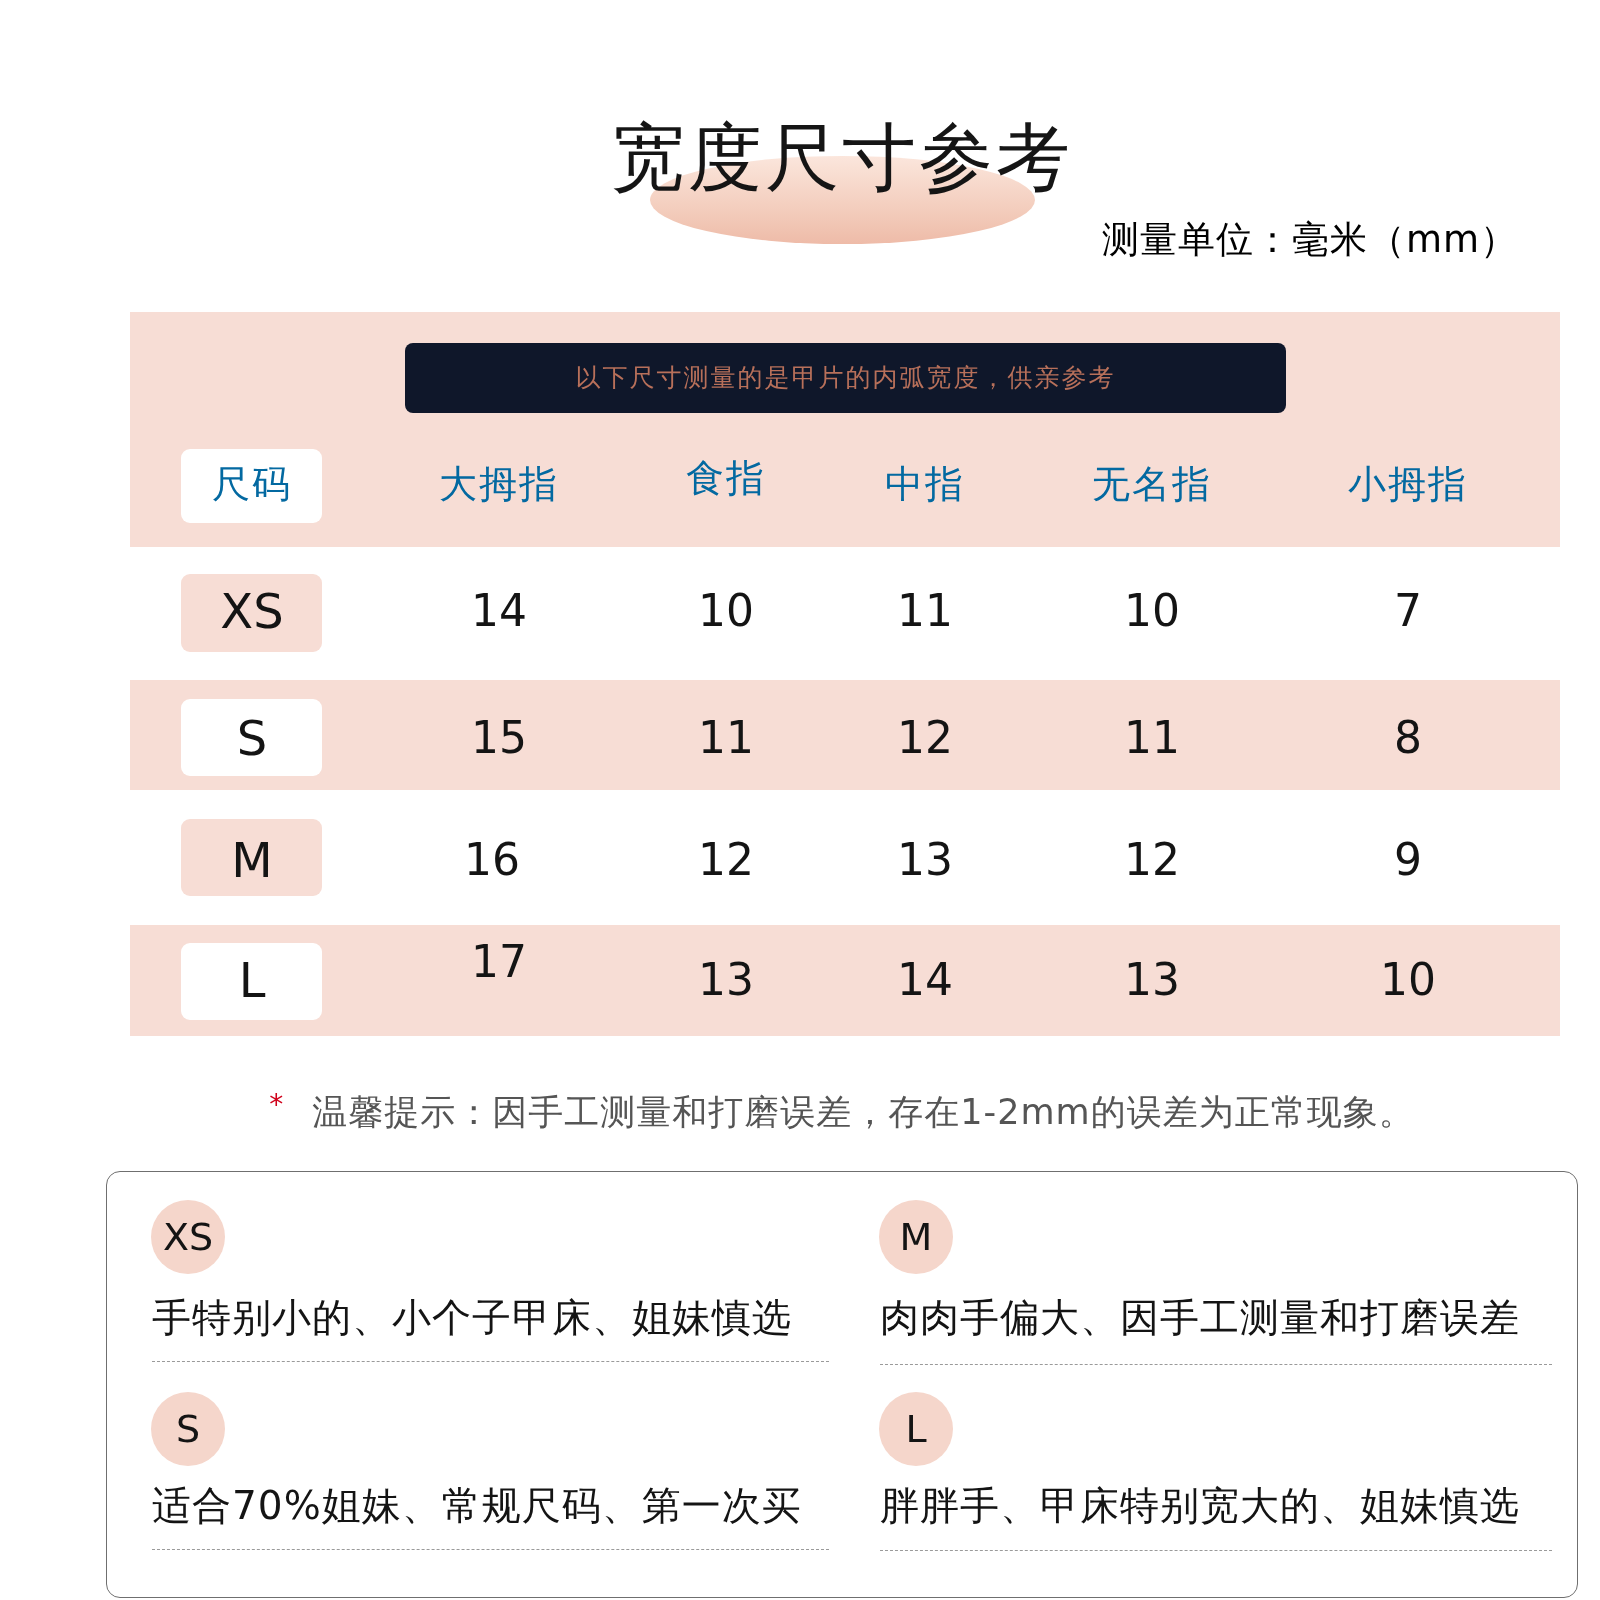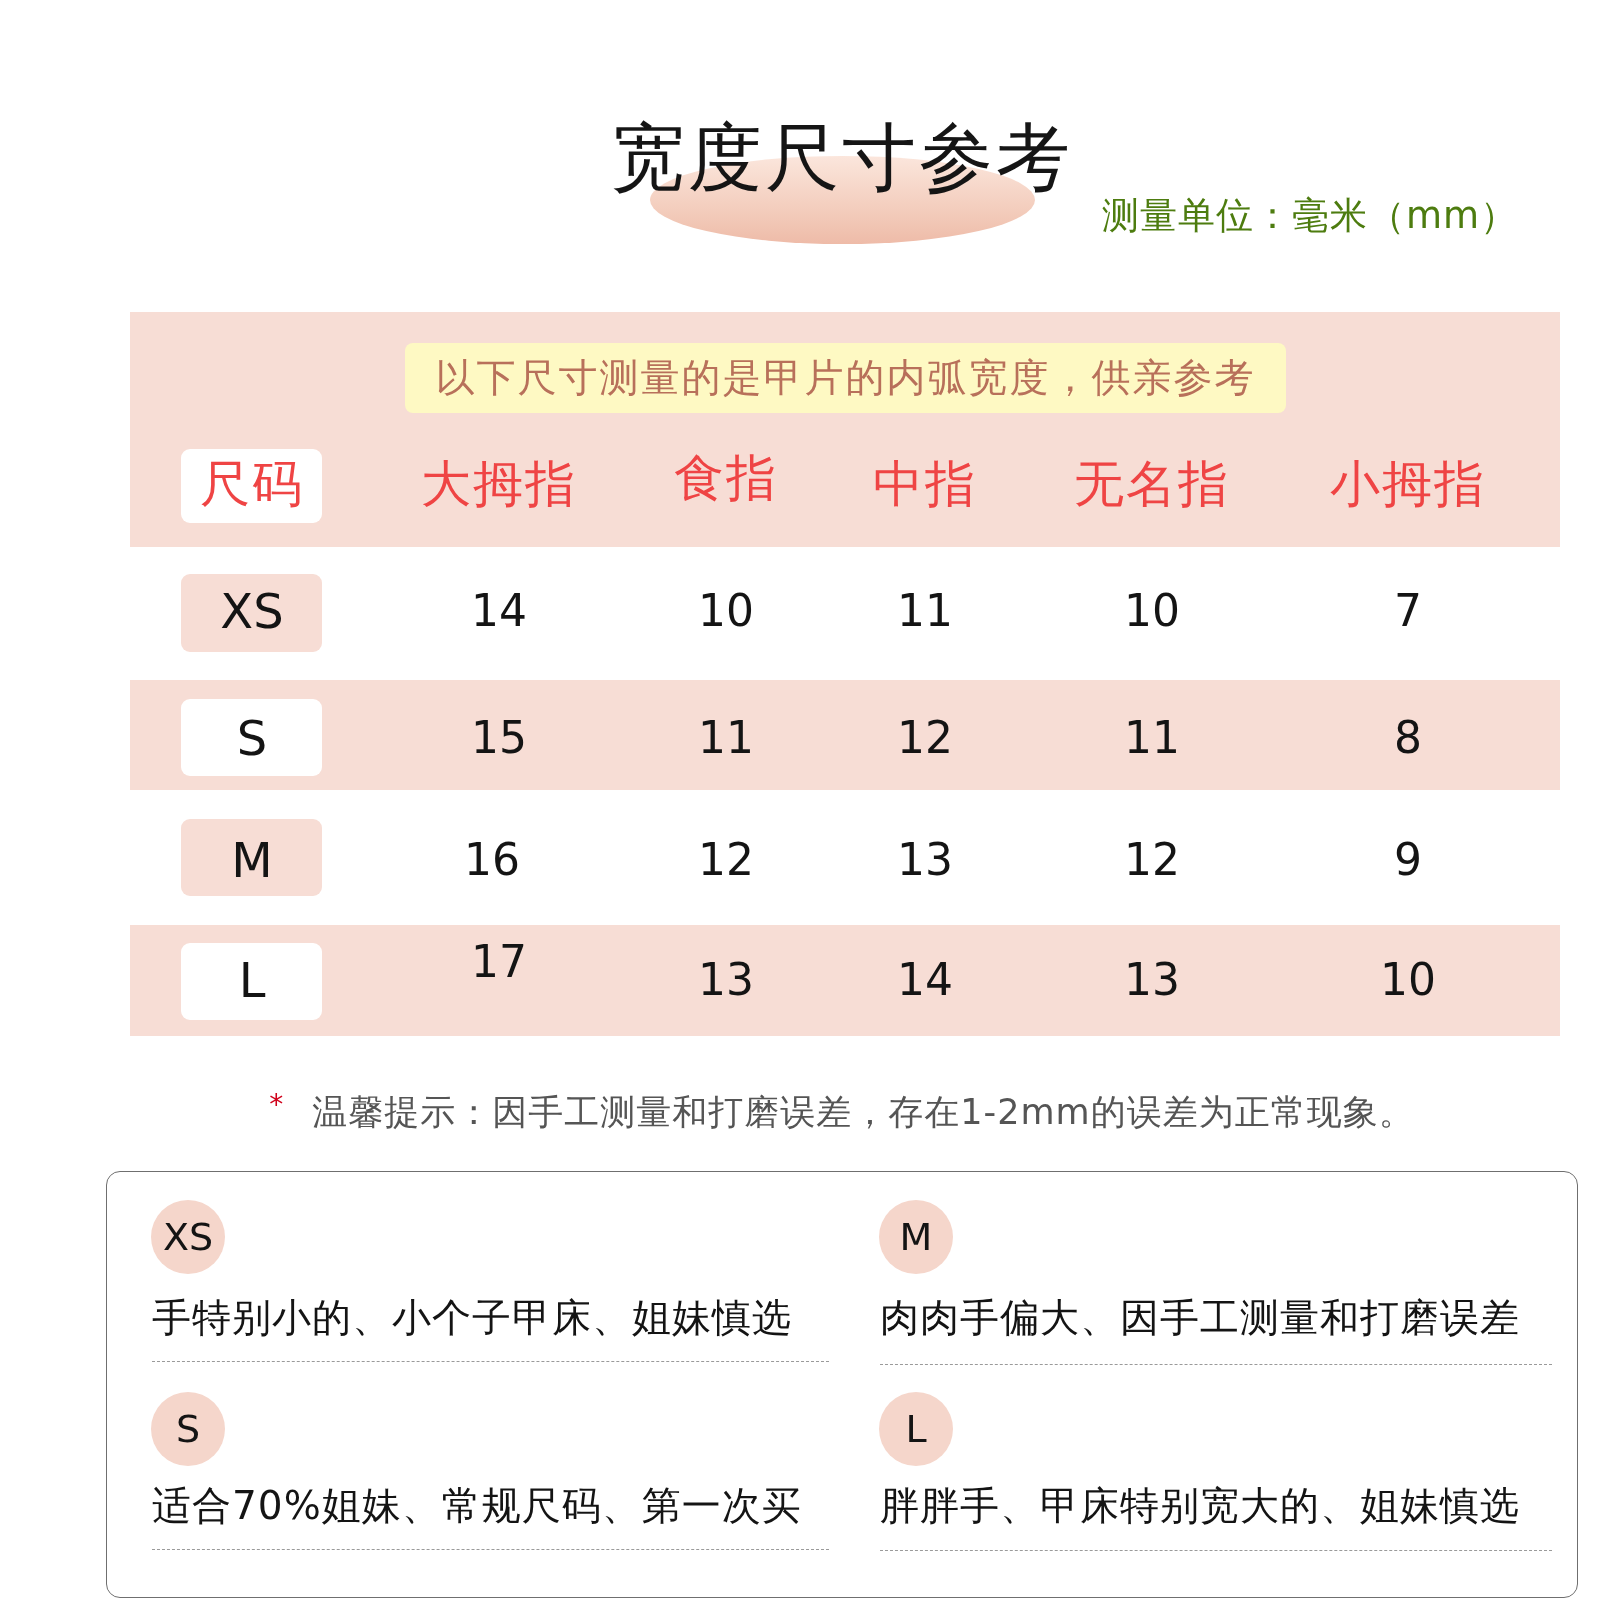--- a/index.html
+++ b/index.html
@@ -11,39 +11,39 @@
     .title-ellipse {
       left: 608px; top: 114px; width: 385px; height: 88px; border-radius: 50%;
       background: linear-gradient(180deg, #fbe6dc 0%, #f2c9b8 70%, #eebba8 100%);
       z-index: 1;
     }
     .title {
       left: 400px; width: 800px; top: 70px; height: 90px; line-height: 90px;
       text-align: center; font-size: 74px; letter-spacing: 3px; color: #151515; z-index: 2;
     }
     .unit {
-      left: 1060px; top: 149px; height: 50px; line-height: 50px;
-      font-size: 37px; color: #4d7c0f; white-space: nowrap; letter-spacing: 1px;
+      left: 1060px; top: 173px; height: 50px; line-height: 50px;
+      font-size: 37px; color: #000000; white-space: nowrap; letter-spacing: 1px;
     }
 
     
     .band { left: 88px; width: 1430px; }
     .band.pink { background: #f7ddd5; }
     .band.white { background: #ffffff; }
     .note-box {
-      left: 363px; top: 301px; width: 881px; height: 70px; background: #fef9c3; border-radius: 8px;
-      text-align: center; line-height: 70px; font-size: 39px; color: #b8705a; letter-spacing: 2px; white-space: nowrap;
+      left: 363px; top: 301px; width: 881px; height: 70px; background: #0f172a; border-radius: 8px;
+      text-align: center; line-height: 70px; font-size: 25px; color: #b8705a; letter-spacing: 2px; white-space: nowrap;
     }
     .label-box { width: 141px; border-radius: 9px; }
     .label-box.on-pink { background: #ffffff; }
     .label-box.on-white { background: #f7ddd5; }
     .cell {
       width: 220px; height: 64px; line-height: 64px; text-align: center; white-space: nowrap;
     }
-    .cell.head { font-size: 50px; letter-spacing: 2px; color: #ef4444; }
+    .cell.head { font-size: 38px; letter-spacing: 2px; color: #0369a1; }
     .cell.num { font-size: 44px; color: #141414; }
     .cell.size { font-size: 48px; color: #141414; }
 
     
     .tip {
       left: 0; width: 1600px; top: 1038px; height: 50px; line-height: 50px; text-align: center;
       font-size: 35px; color: #555555; white-space: nowrap; letter-spacing: 1px;
     }
     .tip .star { color: #d0021b; font-size: 28px; vertical-align: 10px; }
 

